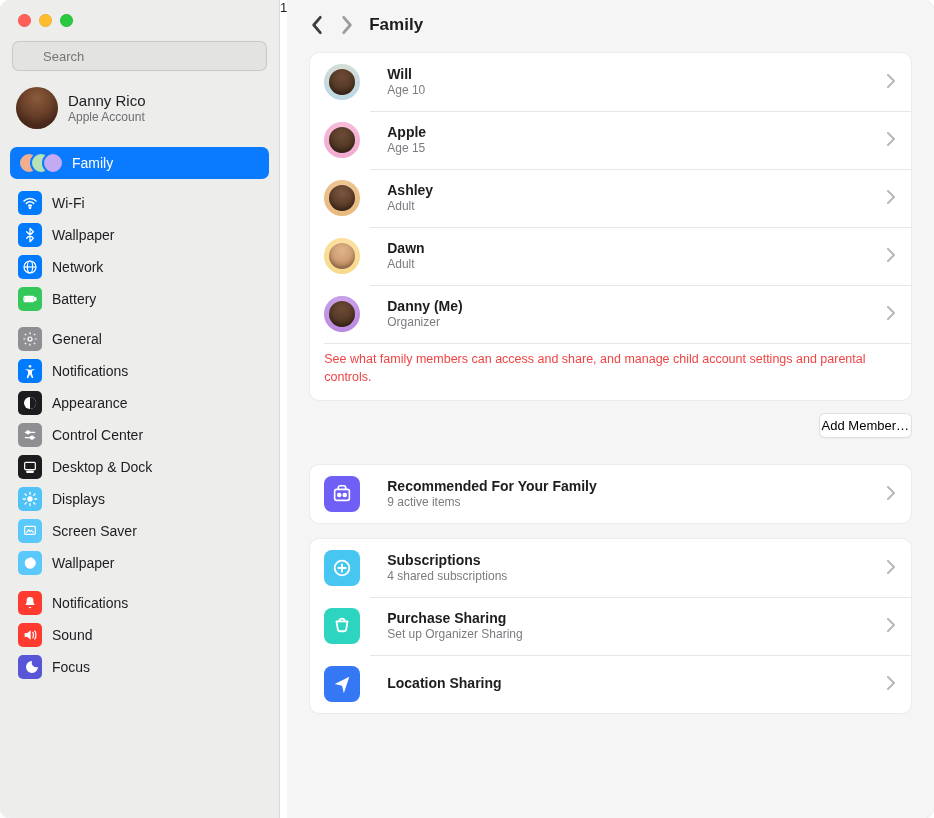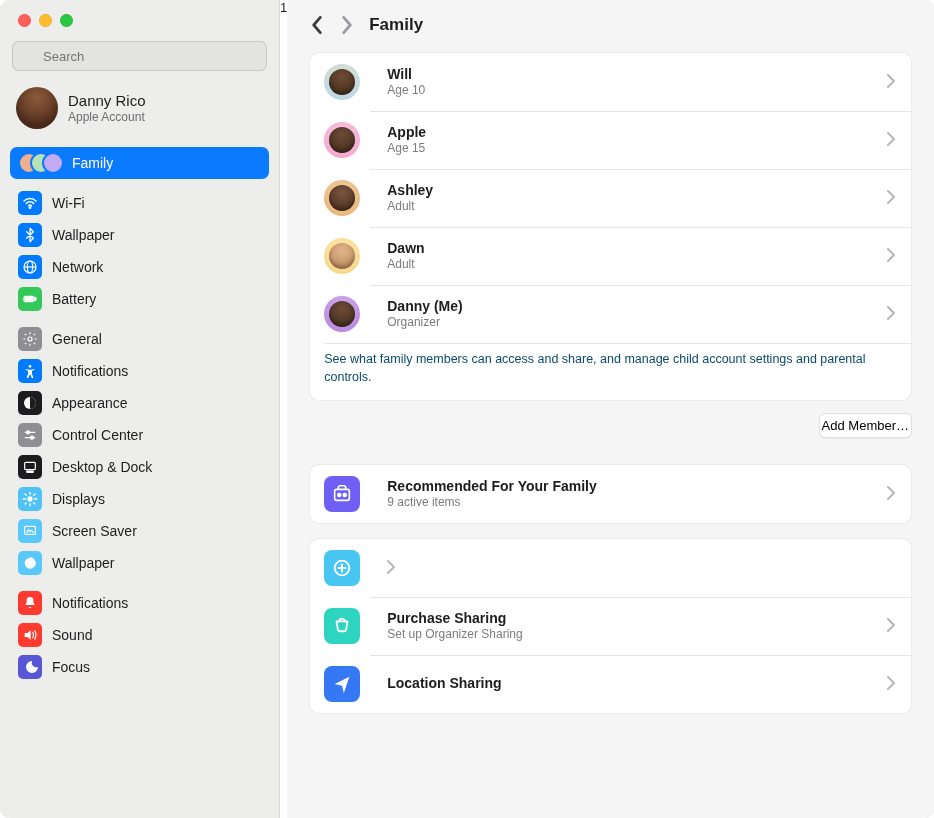--- a/index.html
+++ b/index.html
@@ -149,21 +149,21 @@
   display: flex; align-items: center; justify-content: center;
 }
 .row-lines { flex: 1; display: flex; flex-direction: column; line-height: 1.25; }
 .row-title { font-size: 14px; font-weight: 600; color: #1d1d1f; }
 .row-sub { font-size: 12px; color: #7b7b80; }
 .chev { color: #b7b7bc; width: 10px; flex-shrink: 0; }
 .chev svg { width: 8px; height: 14px; }
 .footnote {
   padding: 8px 14px 14px;
   font-size: 12.5px;
-  color: #0c4a6e;
+  color: #ef4444;
   line-height: 1.4;
   position: relative;
 }
 .footnote::before {
   content: "";
   position: absolute;
   left: 14px; right: 0; top: 0;
   height: 1px;
   background: #e6e6e8;
 }
@@ -505,20 +505,24 @@
 
       <div class="card">
         <div class="row">
           <div class="sq-icon" style="background:#46c6f0">
             <svg viewBox="0 0 24 24" fill="none" stroke="currentColor" stroke-width="2" stroke-linecap="round">
                 <circle cx="12" cy="12" r="8"></circle>
                 <line x1="12" y1="8" x2="12" y2="16"></line>
                 <line x1="8" y1="12" x2="16" y2="12"></line>
               </svg>
           </div>
+          <div class="row-lines">
+            <span class="row-title">Subscriptions</span>
+            <span class="row-sub">4 shared subscriptions</span>
+          </div>
           <span class="chev"><svg viewBox="0 0 8 14" fill="none" stroke="currentColor" stroke-width="2" stroke-linecap="round" stroke-linejoin="round">
                 <polyline points="1,1 7,7 1,13"></polyline>
               </svg></span>
         </div>
         <div class="row">
           <div class="sq-icon" style="background:#2dd4bf">
             <svg viewBox="0 0 24 24" fill="none" stroke="currentColor" stroke-width="2" stroke-linecap="round" stroke-linejoin="round">
                 <path d="M6 7h12l-1.5 9a2 2 0 01-2 1.7H9.5A2 2 0 017.5 16L6 7z"></path>
                 <path d="M9 7a3 3 0 016 0"></path>
               </svg>

